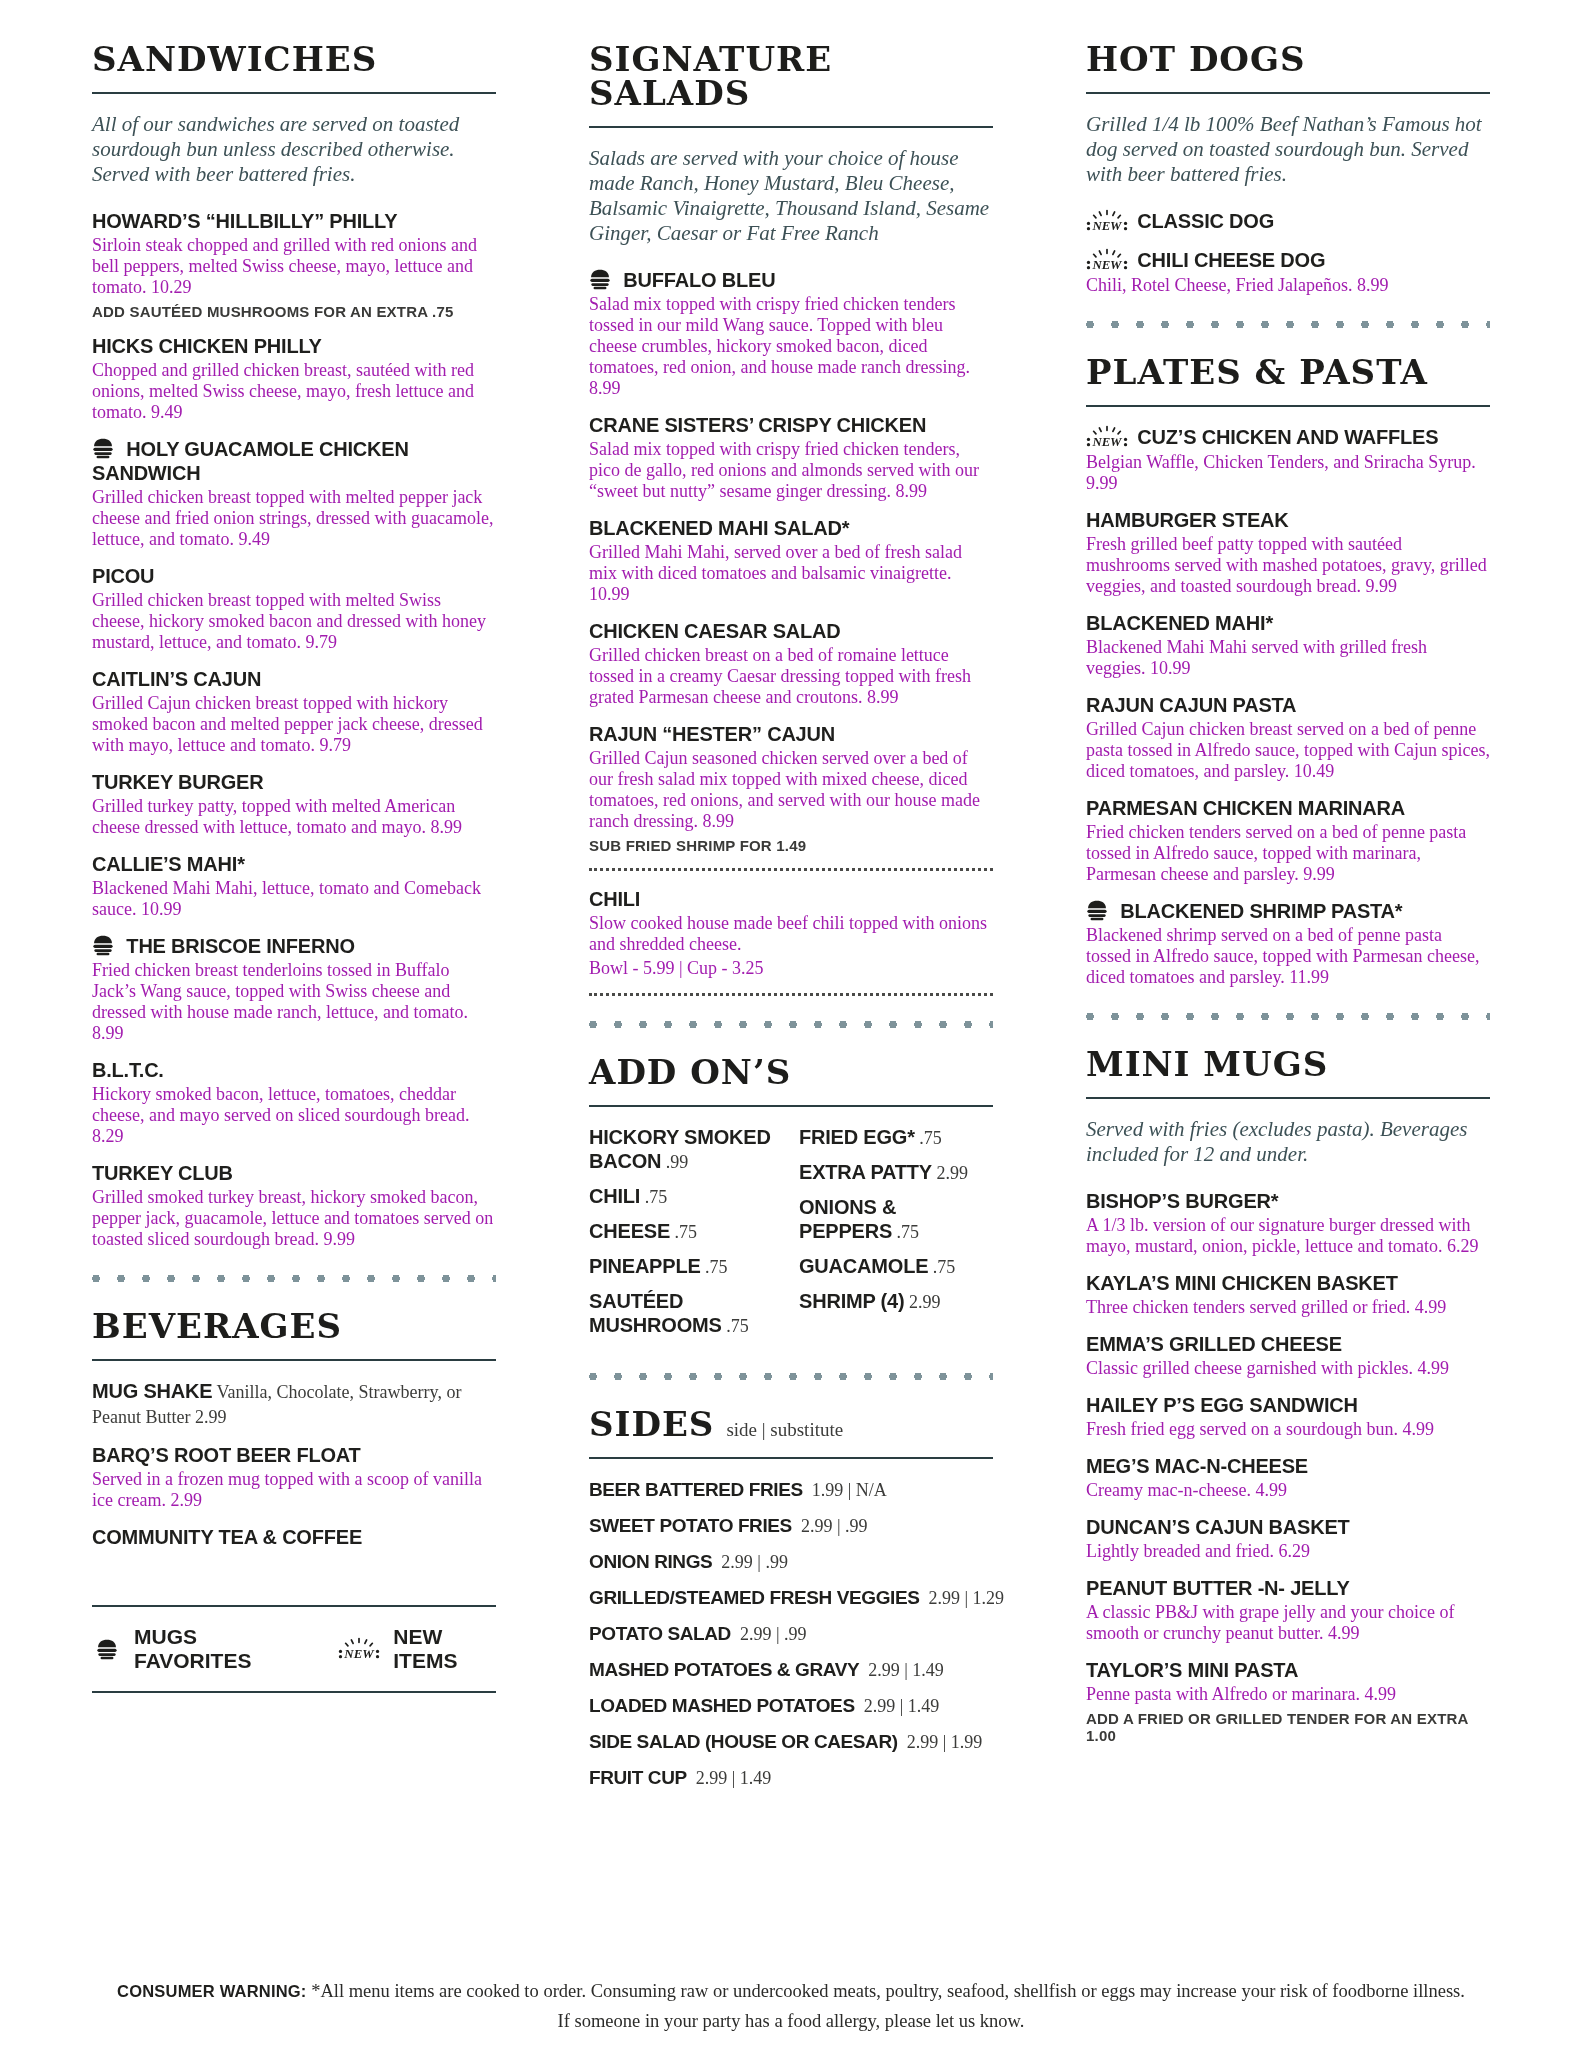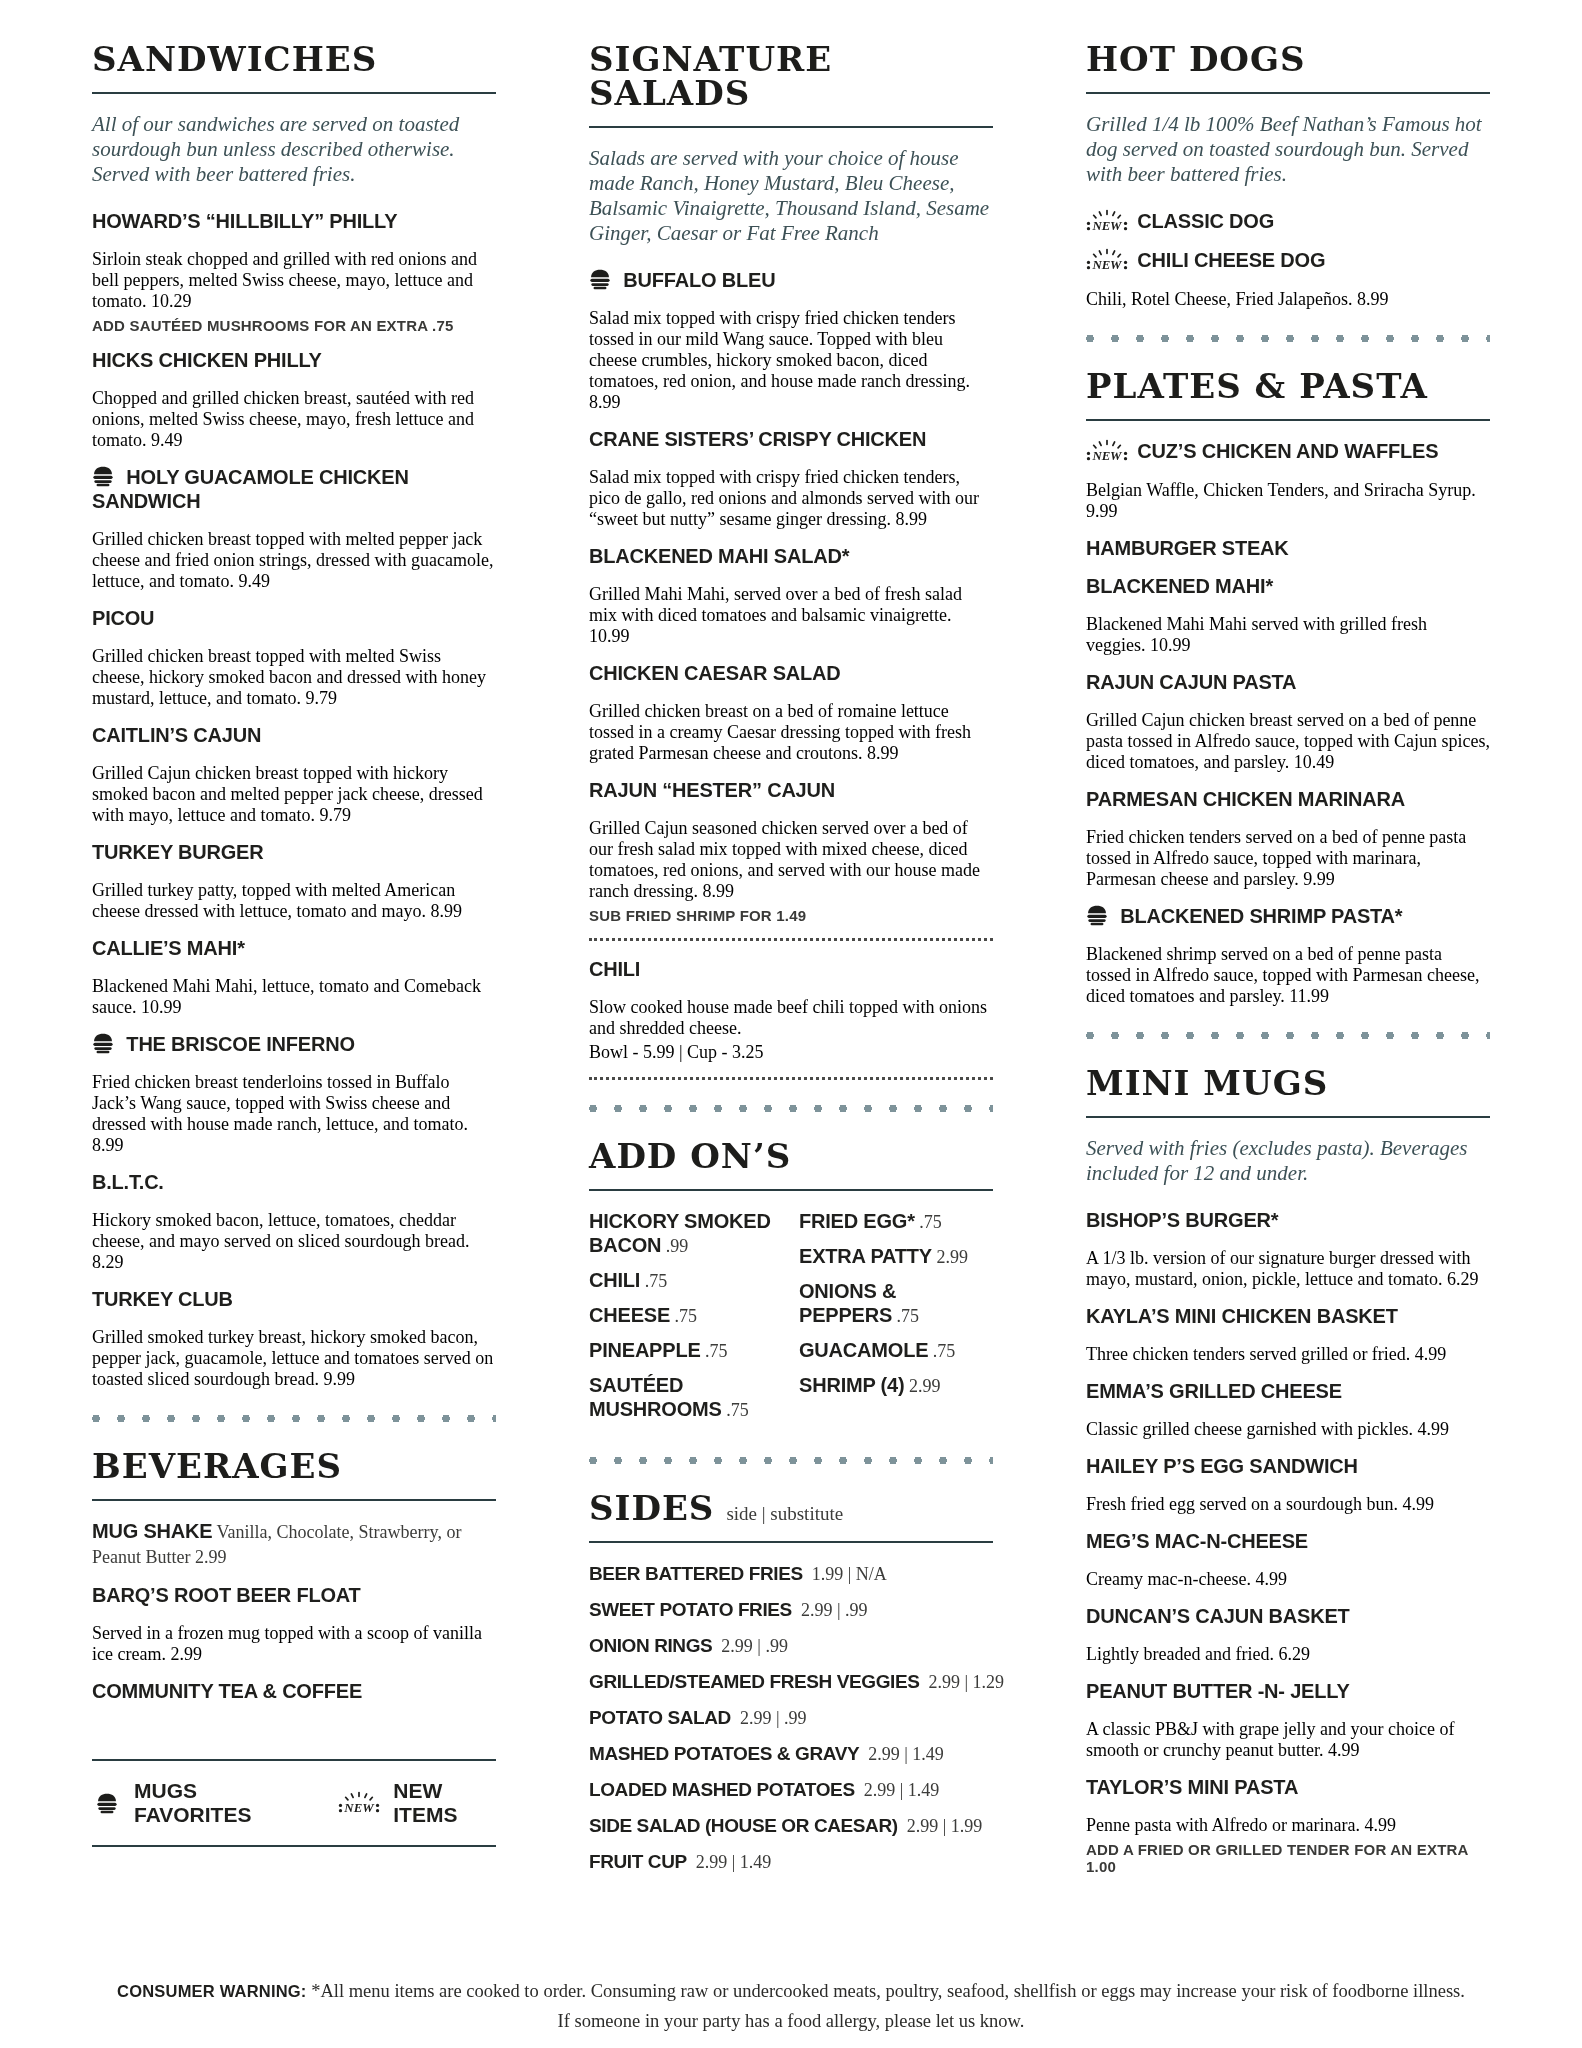--- a/index.html
+++ b/index.html
@@ -15,21 +15,21 @@
     color:#1d1d1b;margin:0 0 18px;padding-bottom:16px;border-bottom:2px solid #2a3d41;line-height:1;
   }
   .sec-sub{font-family:"Liberation Serif",serif;font-weight:normal;font-size:19px;letter-spacing:0;color:#3c3c3a;margin-left:12px;}
   .intro{font-style:italic;font-size:21px;line-height:25px;color:#3d5156;margin:0 0 22px;font-family:"Liberation Serif",serif;}
 
   .item{margin-bottom:14px;}
   .iname{
     font-family:"Liberation Sans",sans-serif;font-weight:bold;font-size:20px;line-height:24px;
     letter-spacing:-0.2px;color:#1f1f1d;margin:0;
   }
-  .desc{font-size:18px;line-height:21px;color:#000000;margin:16px 0 0;}
+  .desc{font-size:18px;line-height:21px;color:#a21caf;margin:2px 0 0;}
   .inline-desc{font-family:"Liberation Serif",serif;font-weight:normal;font-size:18px;letter-spacing:0;color:#3c3c3a;}
   .note{font-family:"Liberation Sans",sans-serif;font-weight:bold;font-size:15px;letter-spacing:0.2px;color:#3a3a38;margin:5px 0 0;}
   .priceline{margin-top:3px;}
 
   .dots{
     height:9px;margin:24px 0 26px;
     background-image:radial-gradient(circle 4px at 4px 4.5px,#7e939a 98%,rgba(0,0,0,0) 100%);
     background-size:25px 9px;background-repeat:repeat-x;
   }
   .dotline{border:0;border-top:3px dotted #4a4a48;margin:14px 0 16px;}
@@ -372,20 +372,21 @@
       <circle cx="41.4" cy="15" r="1.7"></circle>
                   <circle cx="41.4" cy="20.5" r="1.7"></circle>
     </g>
     <text x="22" y="21.5" text-anchor="middle" font-family="Liberation Serif, serif" font-style="italic" font-weight="bold" font-size="13.5" fill="#1d1d1b">NEW</text>
   </svg>
 <span class="nm">CUZ’S CHICKEN AND WAFFLES</span></h3>
             <p class="desc">Belgian Waffle, Chicken Tenders, and Sriracha Syrup. 9.99</p>
           </div>
           <div class="item default">
             <h3 class="iname"><span class="nm">HAMBURGER STEAK</span></h3>
+            <p class="desc">Fresh grilled beef patty topped with sautéed mushrooms served with mashed potatoes, gravy, grilled veggies, and toasted sourdough bread. 9.99</p>
           </div>
           <div class="item default">
             <h3 class="iname"><span class="nm">BLACKENED MAHI*</span></h3>
             <p class="desc">Blackened Mahi Mahi served with grilled fresh veggies. 10.99</p>
           </div>
           <div class="item default">
             <h3 class="iname"><span class="nm">RAJUN CAJUN PASTA</span></h3>
             <p class="desc">Grilled Cajun chicken breast served on a bed of penne pasta tossed in Alfredo sauce, topped with Cajun spices, diced tomatoes, and parsley. 10.49</p>
           </div>
           <div class="item default">

